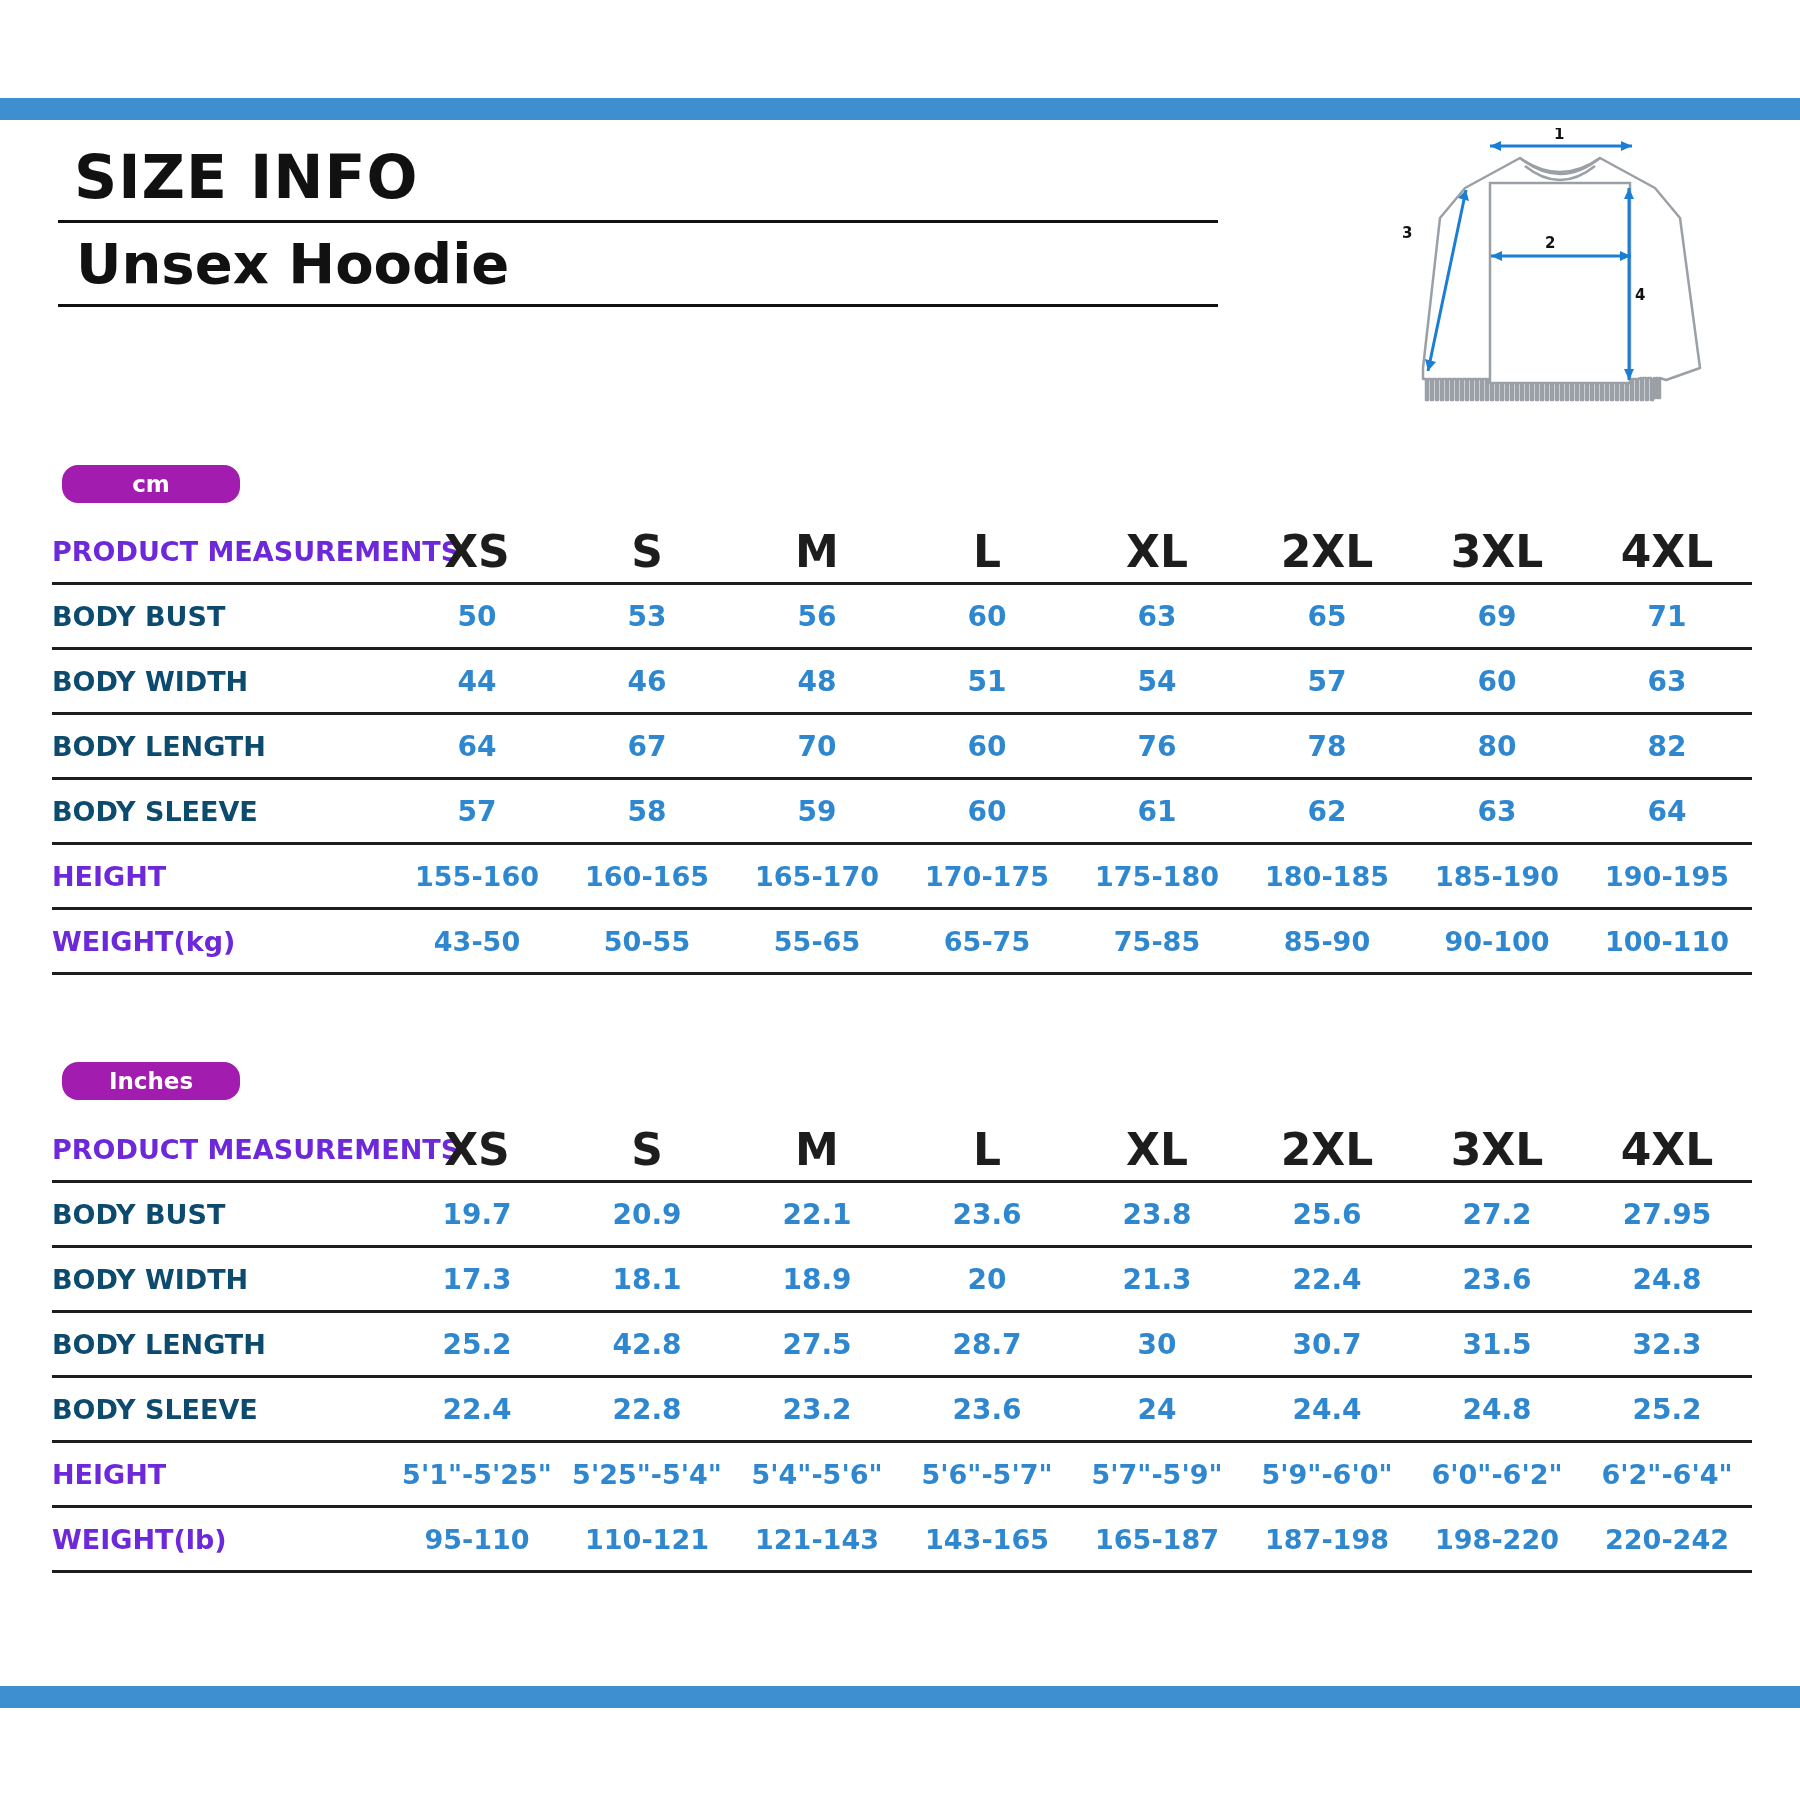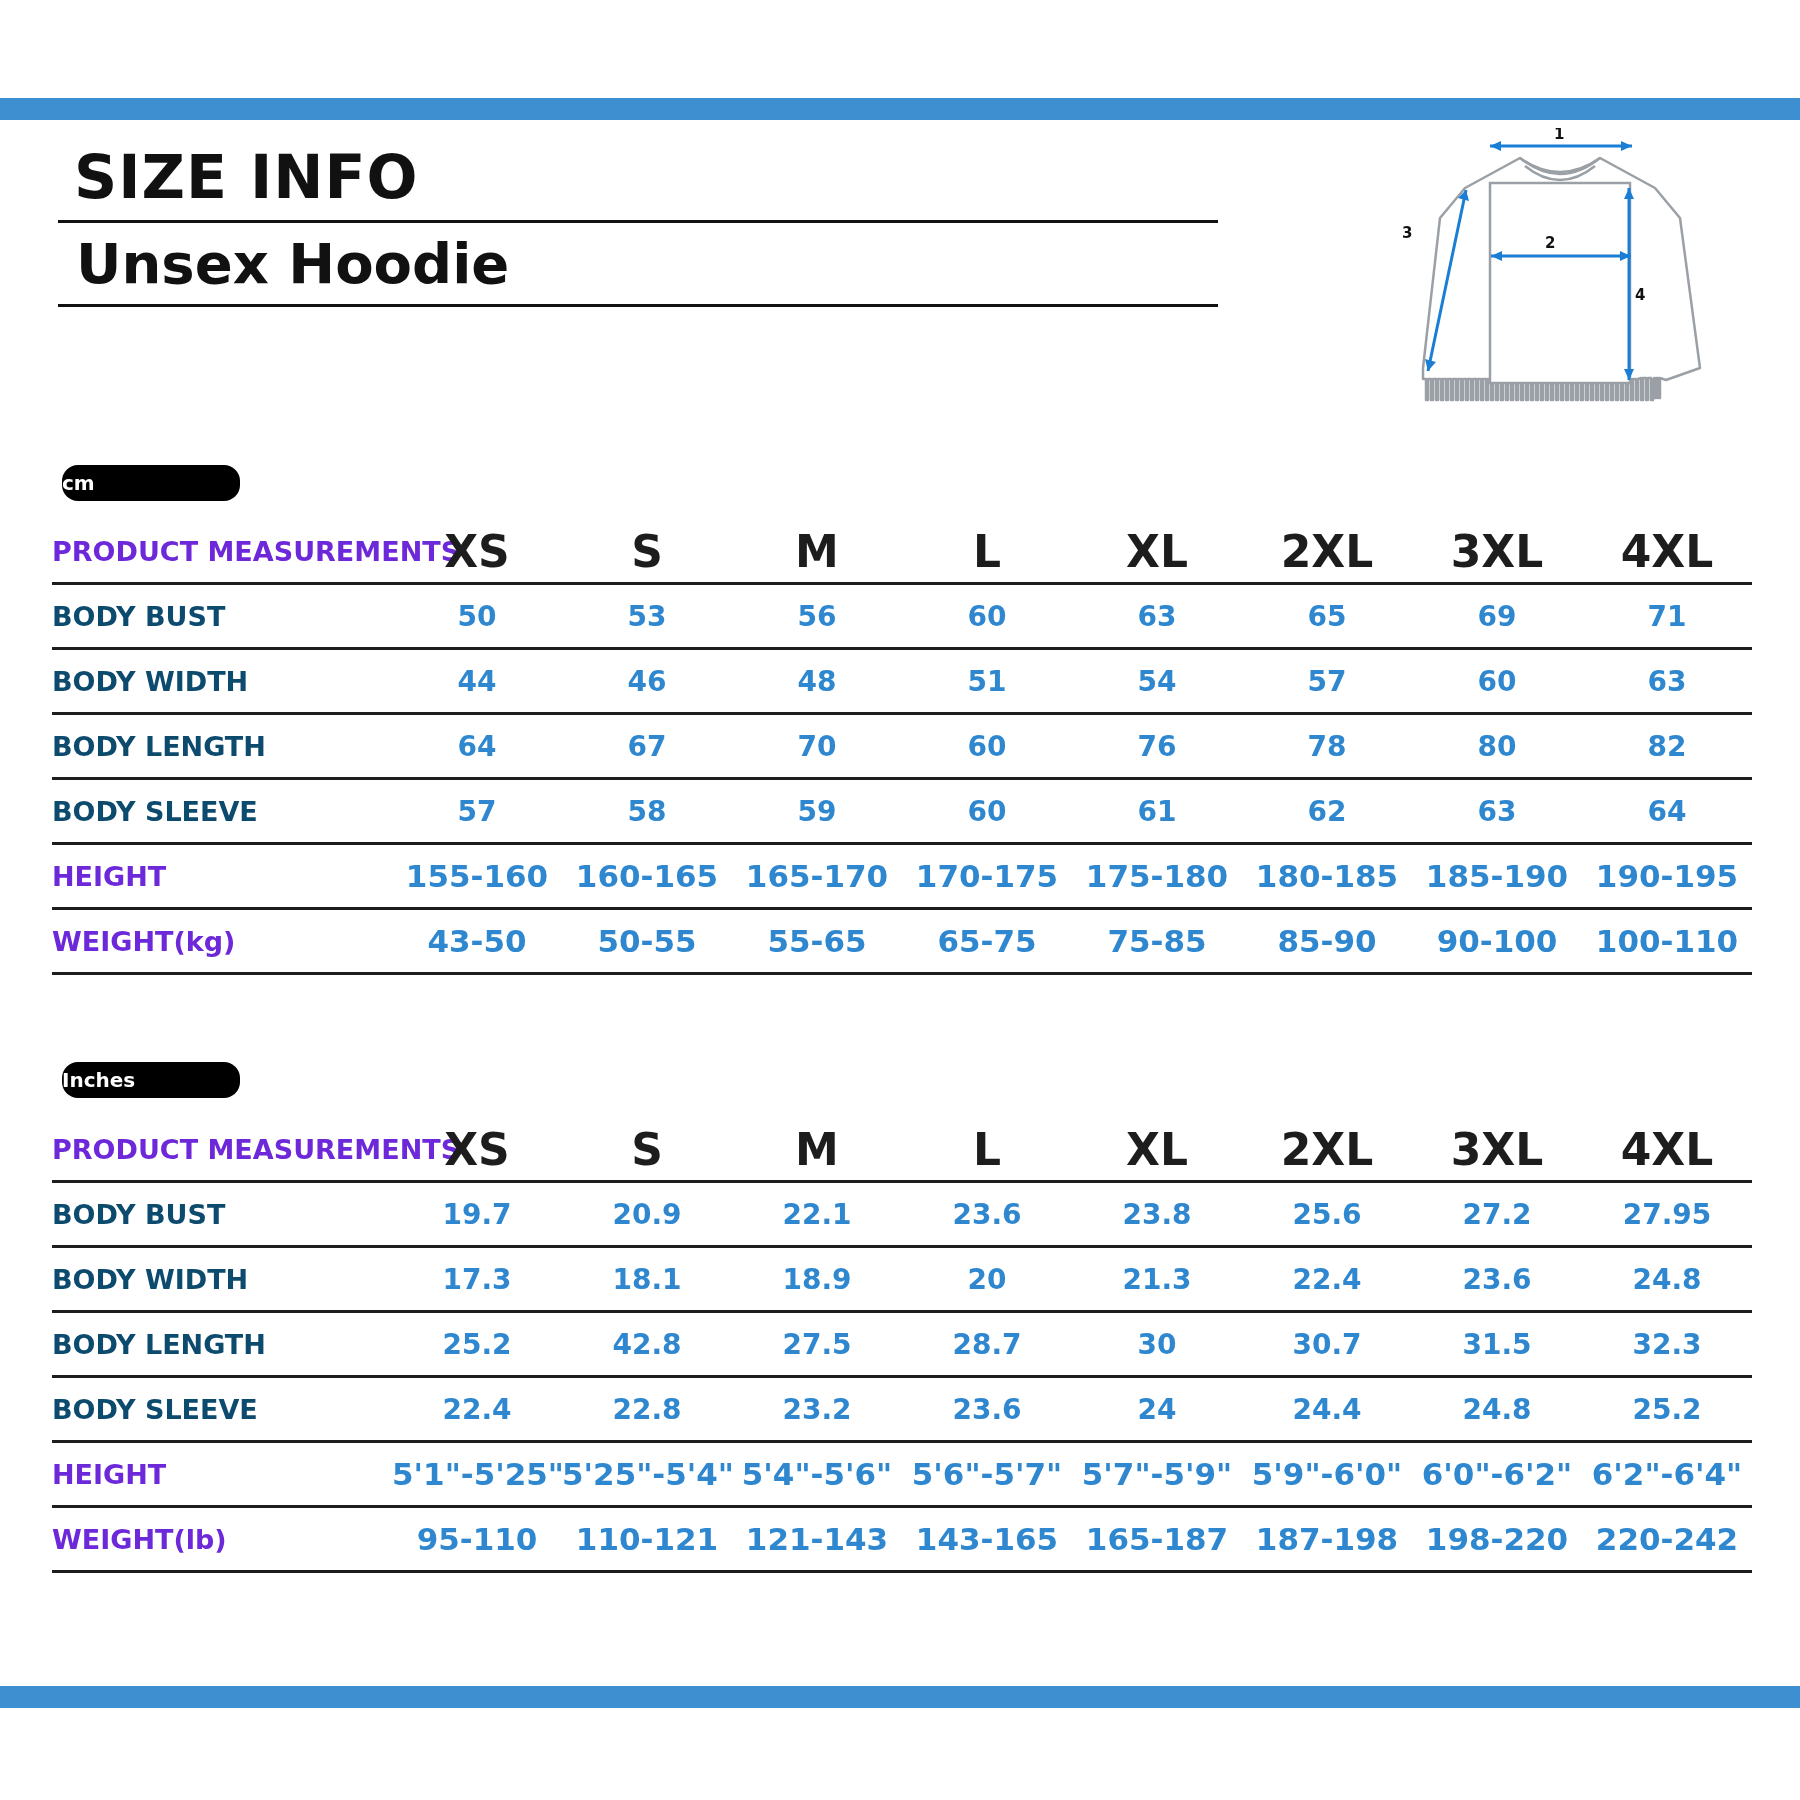--- a/index.html
+++ b/index.html
@@ -86,28 +86,28 @@
     font-weight: bold;
     color: #111;
     line-height: 28px;
   }
   .legend .row { display: flex; }
   .legend .row span:first-child { width: 170px; }
 
   
   .pill {
     position: absolute;
-    background: #000000;
+    background: #a21caf;
     color: #ffffff;
     font-family: "DejaVu Sans", sans-serif;
     font-weight: bold;
-    font-size: 20px;
+    font-size: 23px;
     border-radius: 16px;
     padding: 6px 0;
-    text-align: left;
+    text-align: center;
     width: 178px;
     left: 62px;
   }
   .pill.cm { top: 345px; }
   .pill.inch { top: 942px; }
 
   
   table.size {
     position: absolute;
     left: 52px;
@@ -148,21 +148,21 @@
   }
   .val {
     font-family: "DejaVu Sans", sans-serif;
     font-weight: bold;
     font-size: 28px;
     color: #2f88cf;
     text-align: center;
     white-space: nowrap;
   }
   .val.small {
-    font-size: 31px;
+    font-size: 27px;
   }
 </style>
 </head>
 <body>
 
 <div class="page">
 
   <div class="bar top"></div>
   <div class="bar bottom"></div>
 

